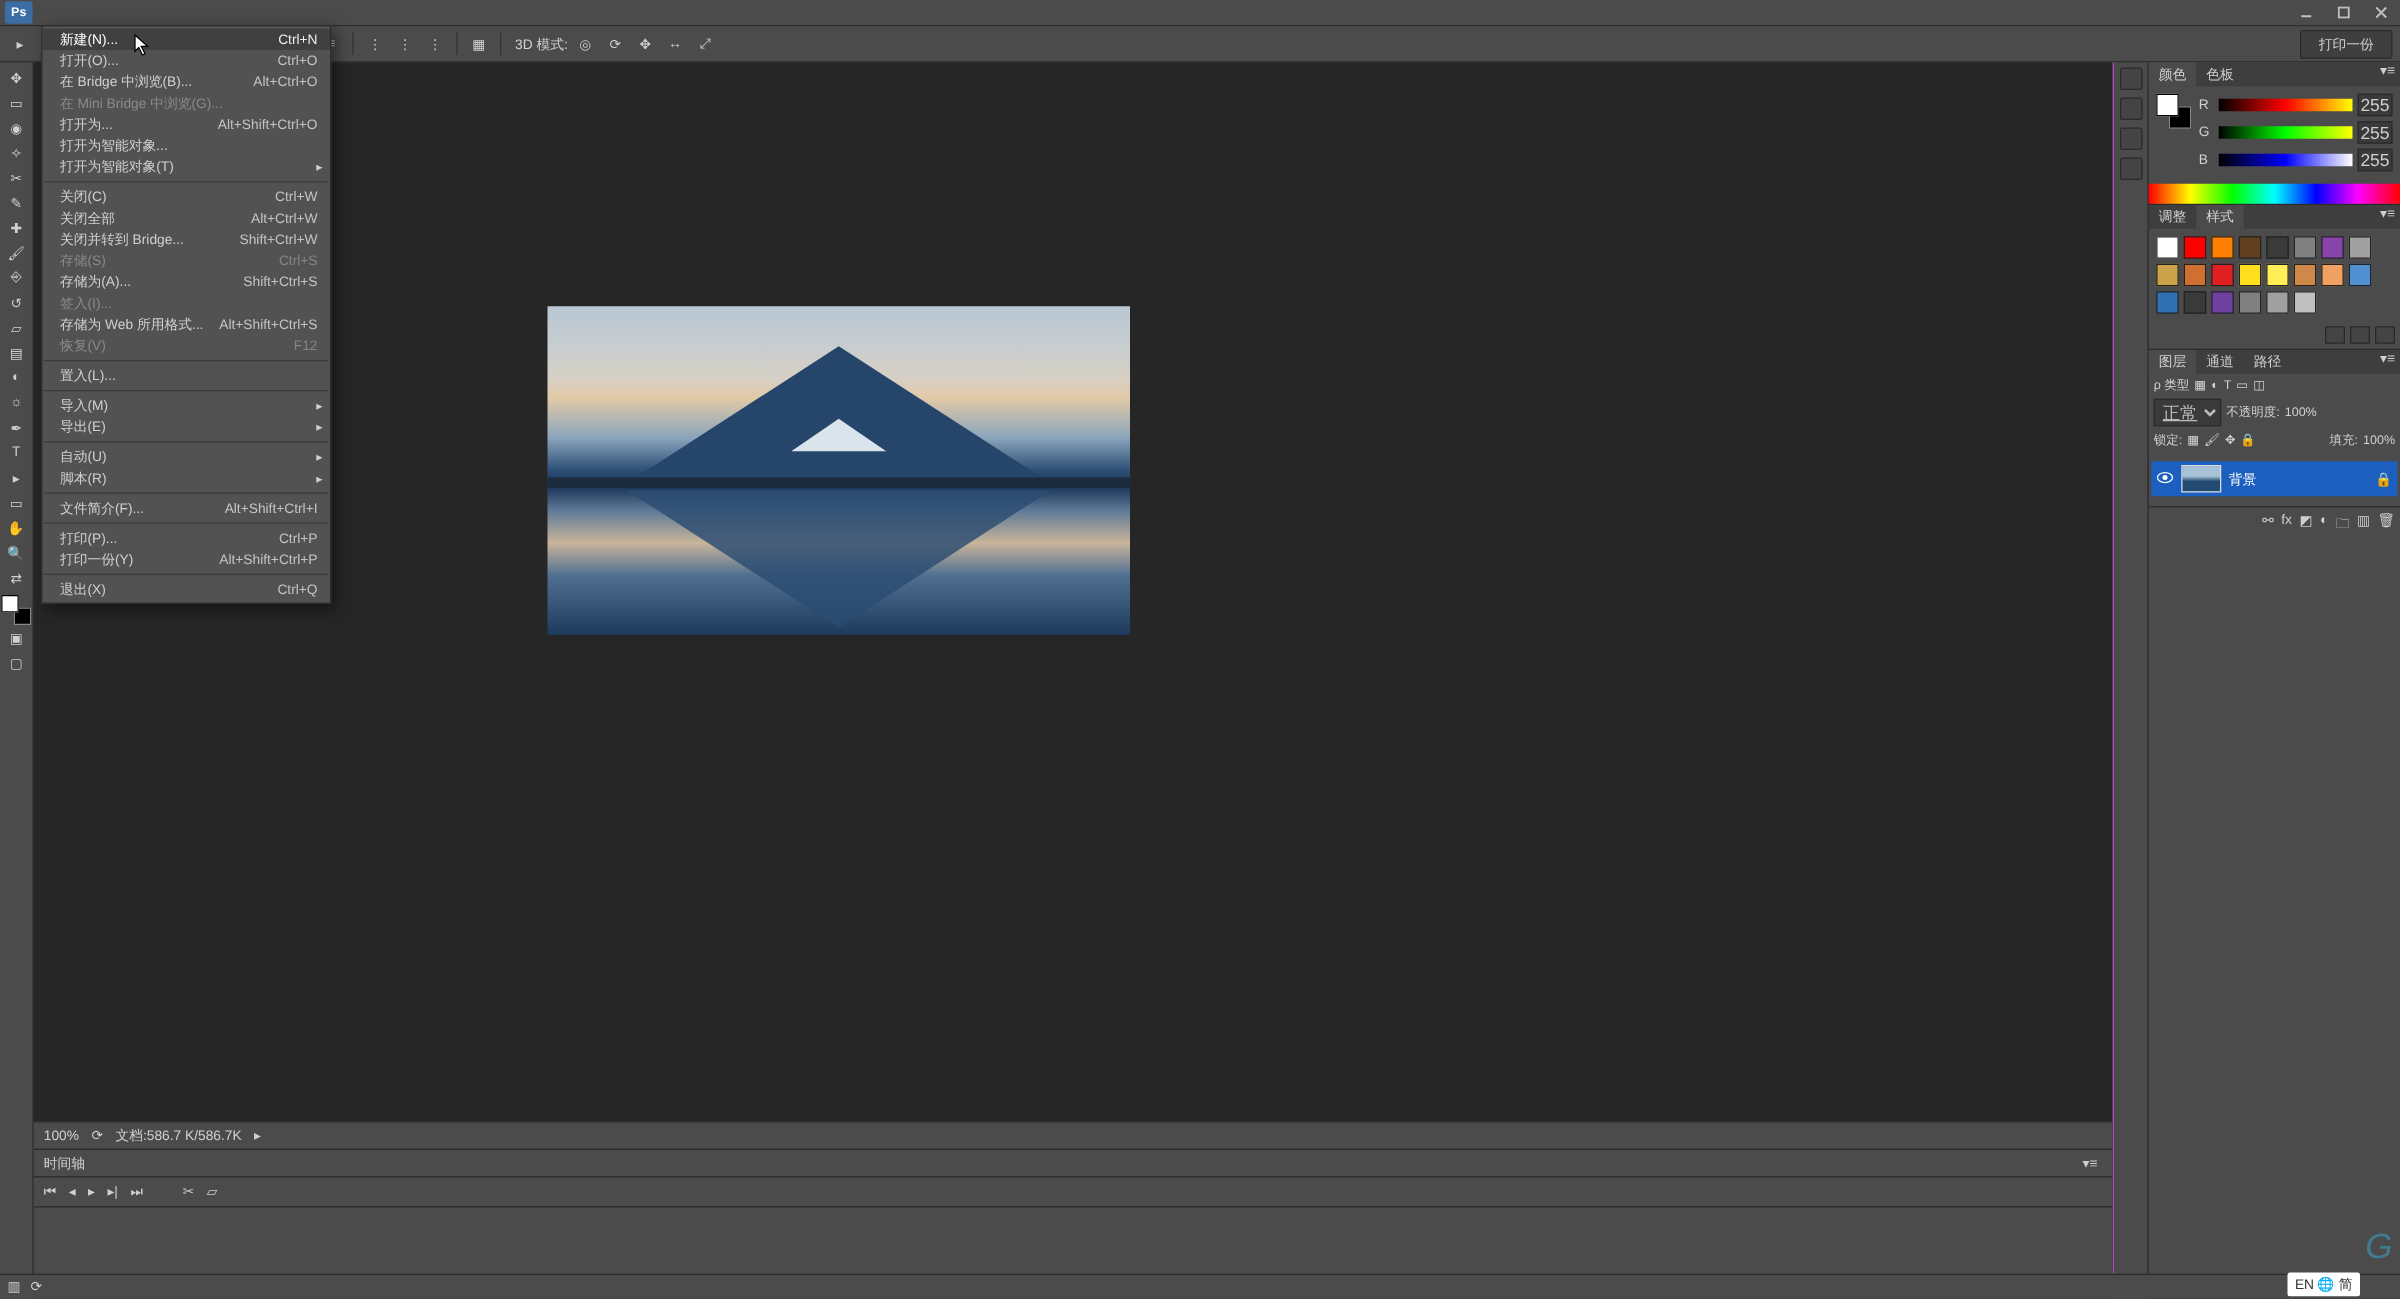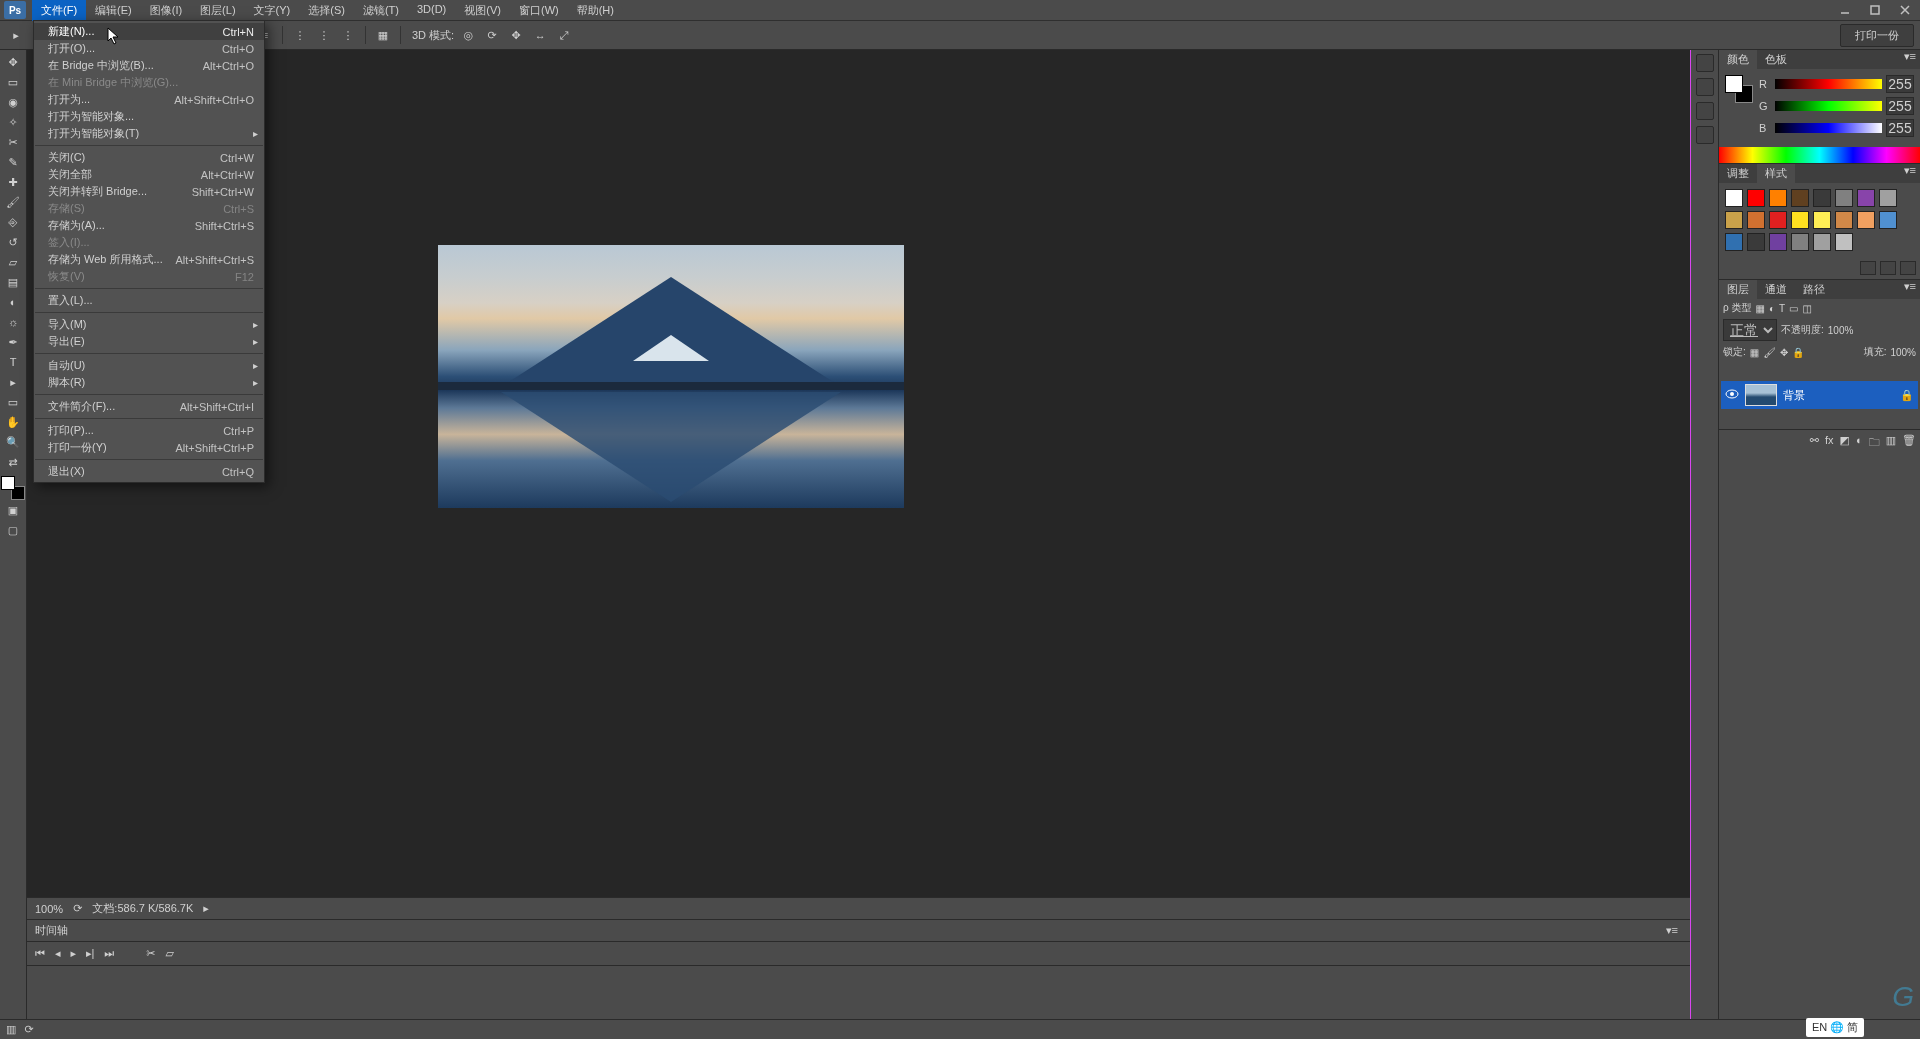--- a/index.html
+++ b/index.html
@@ -44,21 +44,21 @@
 .mountain.snow { bottom:56%; border-left:38px solid transparent;border-right:38px solid transparent;border-bottom:26px solid #d9e4ec; }
 .mountain.refl { bottom:auto; top:56%; transform:translateX(-50%) scaleY(-1); border-bottom-color:#2b4c72; opacity:.82;}
 .shore { position:absolute; left:0; right:0; top:52%; height:8px; background:#1b2a3d; }
 .statusbar { height: 22px; background: #4b4b4b; border-top: 1px solid #2a2a2a; display: flex; align-items: center; padding: 0 8px; gap: 10px; font-size: 11px;}
 .timeline-panel { height: 120px; background: #4b4b4b; border-top:1px solid #2a2a2a; display:flex;flex-direction:column; }
 .timeline-tab { padding:3px 8px; border-bottom:1px solid #2a2a2a; display:flex; align-items:center; gap:8px; }
 .timeline-controls { display:flex; gap:10px; padding:5px 8px; align-items:center; border-bottom:1px solid #2a2a2a;}
 .timeline-body { flex:1; background:#3a3a3a; display:flex; align-items:center; justify-content:center; }
 .create-vt-btn { background:#4b4b4b;border:1px solid #2a2a2a; padding:3px 10px;border-radius:2px; display:flex;align-items:center;gap:6px;}
 .bottombar { position:absolute; left:0; right:0; bottom:0; height:20px; background:#4b4b4b; border-top:1px solid #2a2a2a; display:flex; align-items:center; padding:0 6px; gap:8px; z-index:5;}
-.ime-badge { position:absolute; right:56px; bottom:2px; background:#fff; color:#333; padding:2px 6px; border-radius:2px; font-size:11px; z-index:60; }
+.ime-badge { position:absolute; right:32px; bottom:2px; background:#fff; color:#333; padding:2px 6px; border-radius:2px; font-size:11px; z-index:60; }
 .watermark { position:absolute; right:6px; bottom:26px; font-size:28px; color:#3aa9d8; opacity:.5; font-style:italic; z-index:50;}
 
 
 .right-col { width: 230px; background:#4b4b4b; border-left:1px solid #d946ef; display:flex; }
 .right-strip { width: 28px; border-right:1px solid #2a2a2a; display:flex; flex-direction:column; align-items:center; padding-top:4px; gap:6px;}
 .right-strip .stack-icon {width:18px;height:18px;border:1px solid #2a2a2a;border-radius:2px;background:#444;}
 .panels { flex:1; display:flex; flex-direction:column; }
 .panel { border-bottom:1px solid #2a2a2a; }
 .panel-tabs { display:flex; background:#3e3e3e; }
 .panel-tab { padding:2px 8px; font-size:11px;}
@@ -71,21 +71,21 @@
 .slider-label { width:12px; }
 .slider-track { flex:1; height:10px; }
 .slider-val { width:28px; background:#3a3a3a; text-align:center; border:1px solid #2a2a2a; font-size:14px;}
 .track-r{background:linear-gradient(to right,#000,#f00,#ff0);}
 .track-g{background:linear-gradient(to right,#000,#0f0,#ff0);}
 .track-b{background:linear-gradient(to right,#000,#00f,#fff);}
 .spectrum { height:16px; background:linear-gradient(to right,#f00,#ff0,#0f0,#0ff,#00f,#f0f,#f00);}
 .swatch-grid { display:flex; flex-wrap:wrap; gap:4px; padding:6px; }
 .swatch { width:18px; height:18px; border:1px solid #222; }
 .layers-body{padding:4px 0;}
-.layer-row{display:flex;align-items:center;background:#1c5fbf;padding:3px 4px;margin:16px 2px;gap:6px;color:#fff;}
+.layer-row{display:flex;align-items:center;background:#1c5fbf;padding:3px 4px;margin:4px 2px;gap:6px;color:#fff;}
 .layer-thumb{width:32px;height:22px;background:linear-gradient(#a7c1d6 40%,#234a70 60%);border:1px solid #ddd;}
 .layer-bottom{display:flex;justify-content:flex-end;gap:6px;padding:4px;border-top:1px solid #2a2a2a;}
 
 
 .dropdown { position: absolute; top: 20px; left: 33px; width: 232px; background: #525252; border: 1px solid #2b2b2b; box-shadow: 4px 4px 12px rgba(0,0,0,.5); z-index: 200; padding: 2px 0;}
 .dd-item { display: flex; align-items: center; padding: 1px 10px 1px 14px; height: 17px; position:relative; cursor: default;}
 .dd-item.hover { background: #404040; color: #fff; }
 .dd-item.disabled { color: #8a8a8a; }
 .dd-label { flex:1; }
 .dd-shortcut { color: inherit; opacity:.9; }
@@ -100,33 +100,20 @@
 .panel-menu{margin-left:auto;padding:0 4px;}
 .right-top-icons{display:flex;gap:4px;padding:4px;justify-content:flex-end;}
 .layer-opts{display:flex;align-items:center;gap:4px;padding:2px 4px;font-size:10px;}
 .layer-opts select,.layer-opts input{background:#3a3a3a;border:1px solid #2a2a2a;color:#bbb;font-size:14px;padding:1px 2px;text-decoration:underline;}
 </style>
 </head>
 <body>
 
 <div class="menubar">
   <div class="ps-logo">Ps</div>
-  <div id="menubar-items" style="display: flex;">
-      <div class="menubar-item open">文件(F)</div>
-      <div class="menubar-item">编辑(E)</div>
-      <div class="menubar-item">图像(I)</div>
-      <div class="menubar-item">图层(L)</div>
-      <div class="menubar-item">文字(Y)</div>
-      <div class="menubar-item">选择(S)</div>
-      <div class="menubar-item">滤镜(T)</div>
-      <div class="menubar-item">3D(D)</div>
-      <div class="menubar-item">视图(V)</div>
-      <div class="menubar-item">窗口(W)</div>
-      <div class="menubar-item">帮助(H)</div>
-    </div>
   <div class="window-controls">
     <div>
         <svg viewBox="0 0 10 10">
           <path d="M1 8h8"></path>
         </svg>
       </div>
     <div>
         <svg viewBox="0 0 10 10">
           <rect x="1" y="1" width="8" height="8"></rect>
         </svg>

